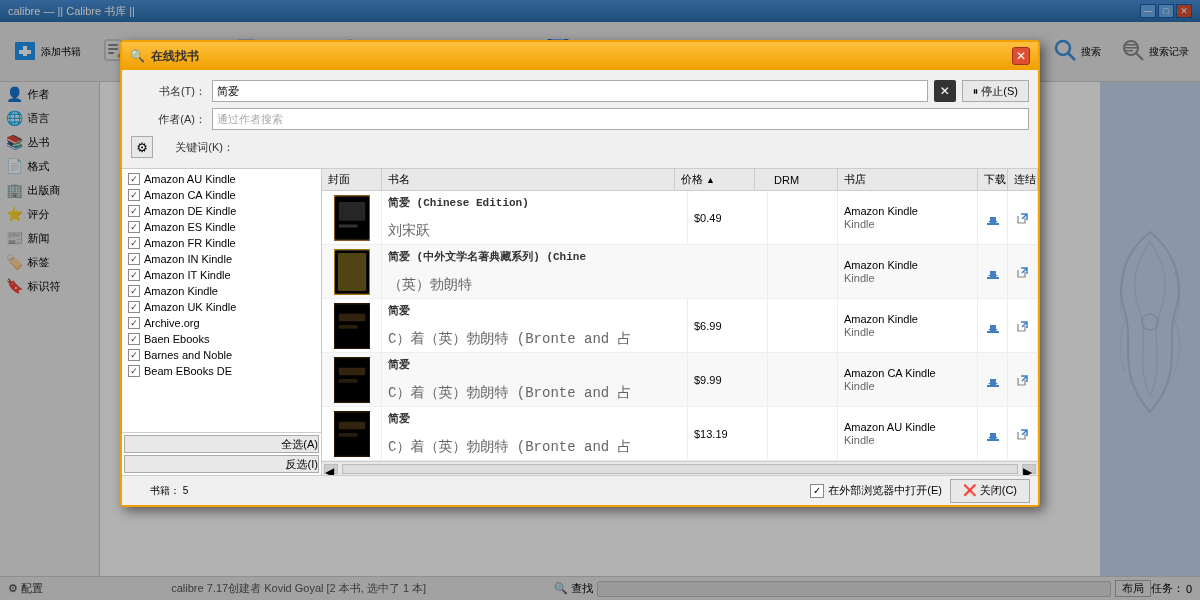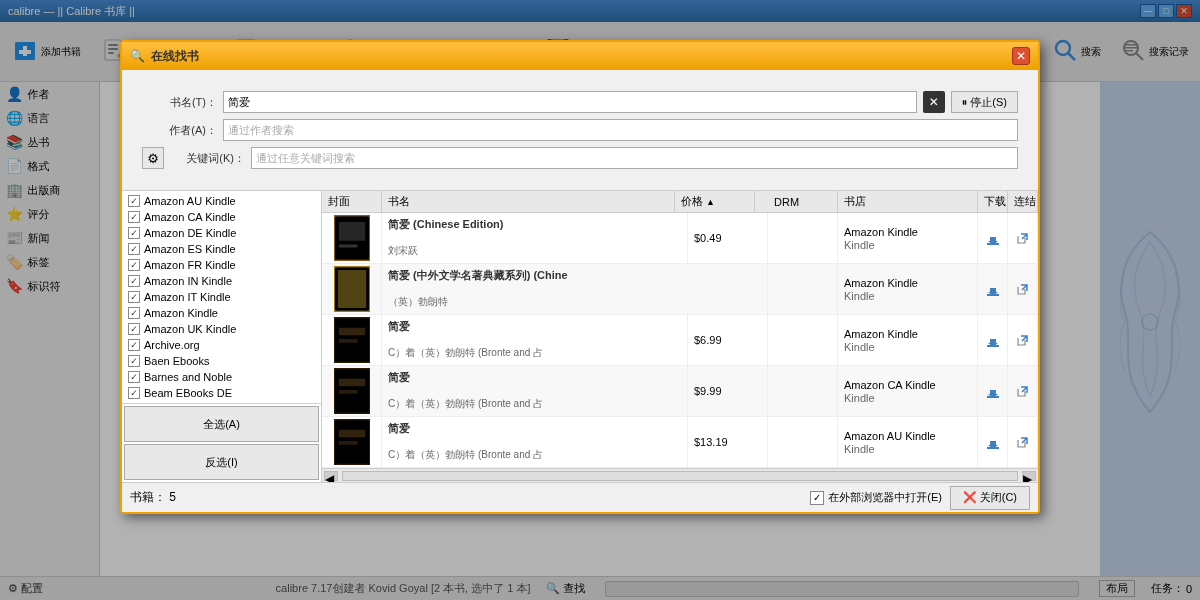--- a/index.html
+++ b/index.html
@@ -127,21 +127,20 @@
     }
 
     
     .status-bar {
       height: 24px;
       background: #e8e8e8;
       border-top: 1px solid #ccc;
       display: flex;
       align-items: center;
       padding: 8px 8px;
-      gap: 16px;
       font-size: 11px;
     }
     .status-scroll {
       flex: 1;
       height: 16px;
       background: #ddd;
       border: 1px solid #bbb;
       border-radius: 2px;
       margin: 0 4px;
     }
@@ -195,21 +194,21 @@
       border-radius: 3px;
       color: white;
       font-size: 12px;
       cursor: pointer;
       display: flex;
       align-items: center;
       justify-content: center;
     }
 
     .modal-body {
-      padding: 20px;
+      padding: 9px;
       display: flex;
       flex-direction: column;
       gap: 4px;
     }
 
     .form-row {
       display: flex;
       align-items: center;
       gap: 6px;
       height: 24px;
@@ -319,29 +318,29 @@
       color: #333;
     }
     .store-buttons {
       display: flex;
       flex-direction: column;
       padding: 2px;
       gap: 2px;
       border-top: 1px solid #ccc;
     }
     .store-action-btn {
-      height: 36px;
+      height: 18px;
       background: #e8e8e8;
       border: 1px solid #aaa;
       cursor: pointer;
       font-size: 11px;
       text-align: center;
       display: flex;
       align-items: center;
-      justify-content: center;
+      justify-content: flex-end;
     }
 
     
     .results-area {
       flex: 1;
       display: flex;
       flex-direction: column;
       background: white;
     }
     .results-header {
@@ -388,41 +387,41 @@
       font-size: 11px;
       border-right: 1px solid #eee;
       display: flex;
       align-items: center;
     }
     .cell-cover {
       width: 60px;
       justify-content: center;
       padding: 2px;
     }
-    .cell-title { flex: 1; min-width: 200px; flex-direction: column; align-items: flex-start; justify-content: flex-start; gap: 12px; }
+    .cell-title { flex: 1; min-width: 200px; flex-direction: column; align-items: flex-start; justify-content: center; gap: 12px; font-family: Liberation Mono, monospace; }
     .cell-price { width: 80px; }
     .cell-drm { width: 70px; }
     .cell-store { width: 140px; flex-direction: column; align-items: flex-start; justify-content: center; gap: 1px; }
     .cell-dl { width: 30px; justify-content: center; }
     .cell-link { width: 30px; justify-content: center; }
 
     .book-title-main { font-size: 11px; font-weight: bold; color: #333; }
-    .book-author { font-size: 10px; color: #666; }
+    .book-author { font-size: 14px; color: #666; }
 
     
     .modal-footer {
       display: flex;
       align-items: center;
       justify-content: space-between;
       padding: 4px 8px;
       border-top: 1px solid #ccc;
       background: #f0f0f0;
       height: 30px;
     }
-    .book-count { font-size: 12px; }
+    .book-count { font-size: 10px; margin-left: 20px; }
     .footer-right {
       display: flex;
       align-items: center;
       gap: 8px;
     }
     .open-browser-check {
       display: flex;
       align-items: center;
       gap: 4px;
       font-size: 11px;
@@ -661,21 +660,21 @@
           <path d="M20 50 Q10 80 20 100 Q10 120 20 150" fill="none" stroke="#7090c0" stroke-width="1" opacity="0.4"></path>
           <path d="M70 50 Q80 80 70 100 Q80 120 70 150" fill="none" stroke="#7090c0" stroke-width="1" opacity="0.4"></path>
         </svg>
       </div>
     </div>
 
   </div>
 
   <div class="status-bar">
     <span style="cursor:pointer; color:#333;">⚙ 配置</span>
-    <span style="color:#555; flex:1; text-align:right;">calibre 7.17创建者 Kovid Goyal   [2 本书, 选中了 1 本]</span>
+    <span style="color:#555; flex:1; text-align:center;">calibre 7.17创建者 Kovid Goyal   [2 本书, 选中了 1 本]</span>
     <span style="cursor:pointer;">🔍 查找</span>
     <div class="status-scroll"></div>
     <span style="cursor:pointer; padding: 0 6px; background:#e8e8e8; border:1px solid #aaa;">布局</span>
     <span style="display:flex;align-items:center;gap:2px;">
       <span>任务：</span>
       <span>0</span>
     </span>
   </div>
 
 </div>
@@ -700,23 +699,20 @@
       </div>
       <div class="form-row">
         <span class="form-label">作者(A)：</span>
         <div class="form-input-placeholder">
           <span>通过作者搜索</span>
         </div>
       </div>
       <div class="form-row">
         <button class="settings-icon-btn">⚙</button>
         <span class="form-label">关键词(K)：</span>
-        <div class="form-input-placeholder">
-          <span>通过任意关键词搜索</span>
-        </div>
       </div>
     </div>
 
     <div class="modal-content">
 
       <div class="store-list">
         <div class="store-list-scroll" id="store-scroll">
             <div class="store-item">
     <div class="store-checkbox">✓</div>
     <span>Amazon AU Kindle</span>

